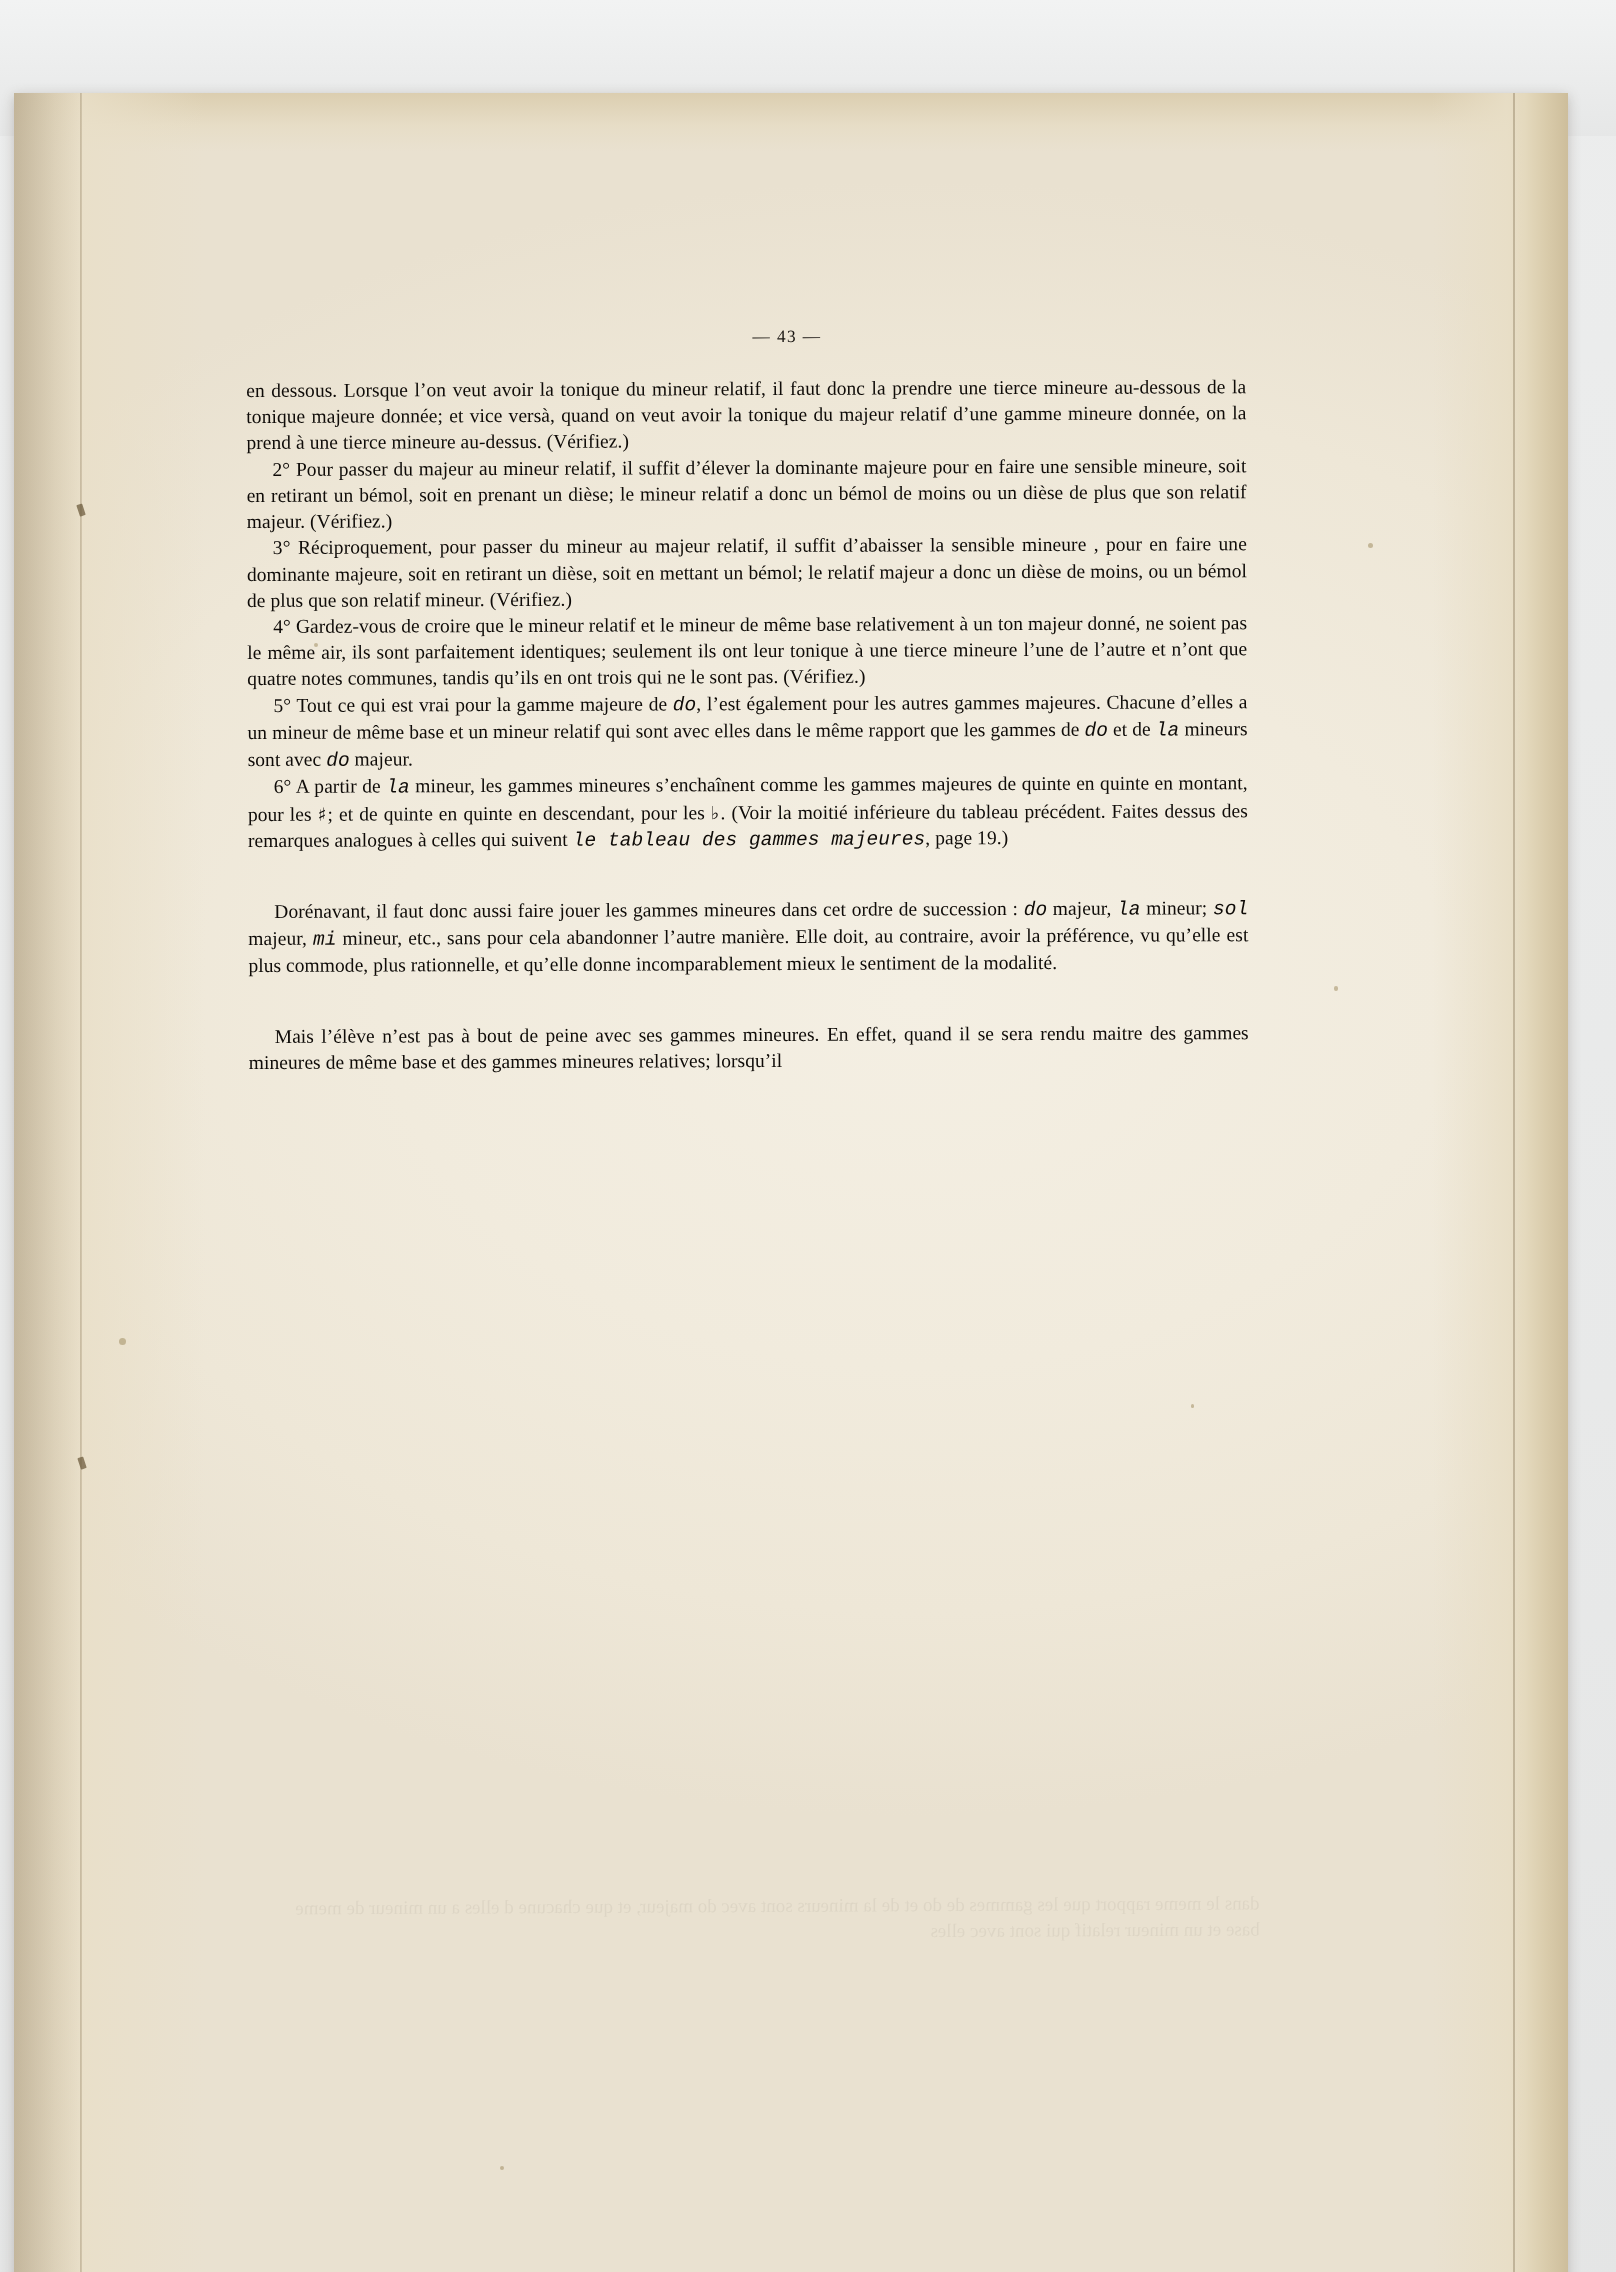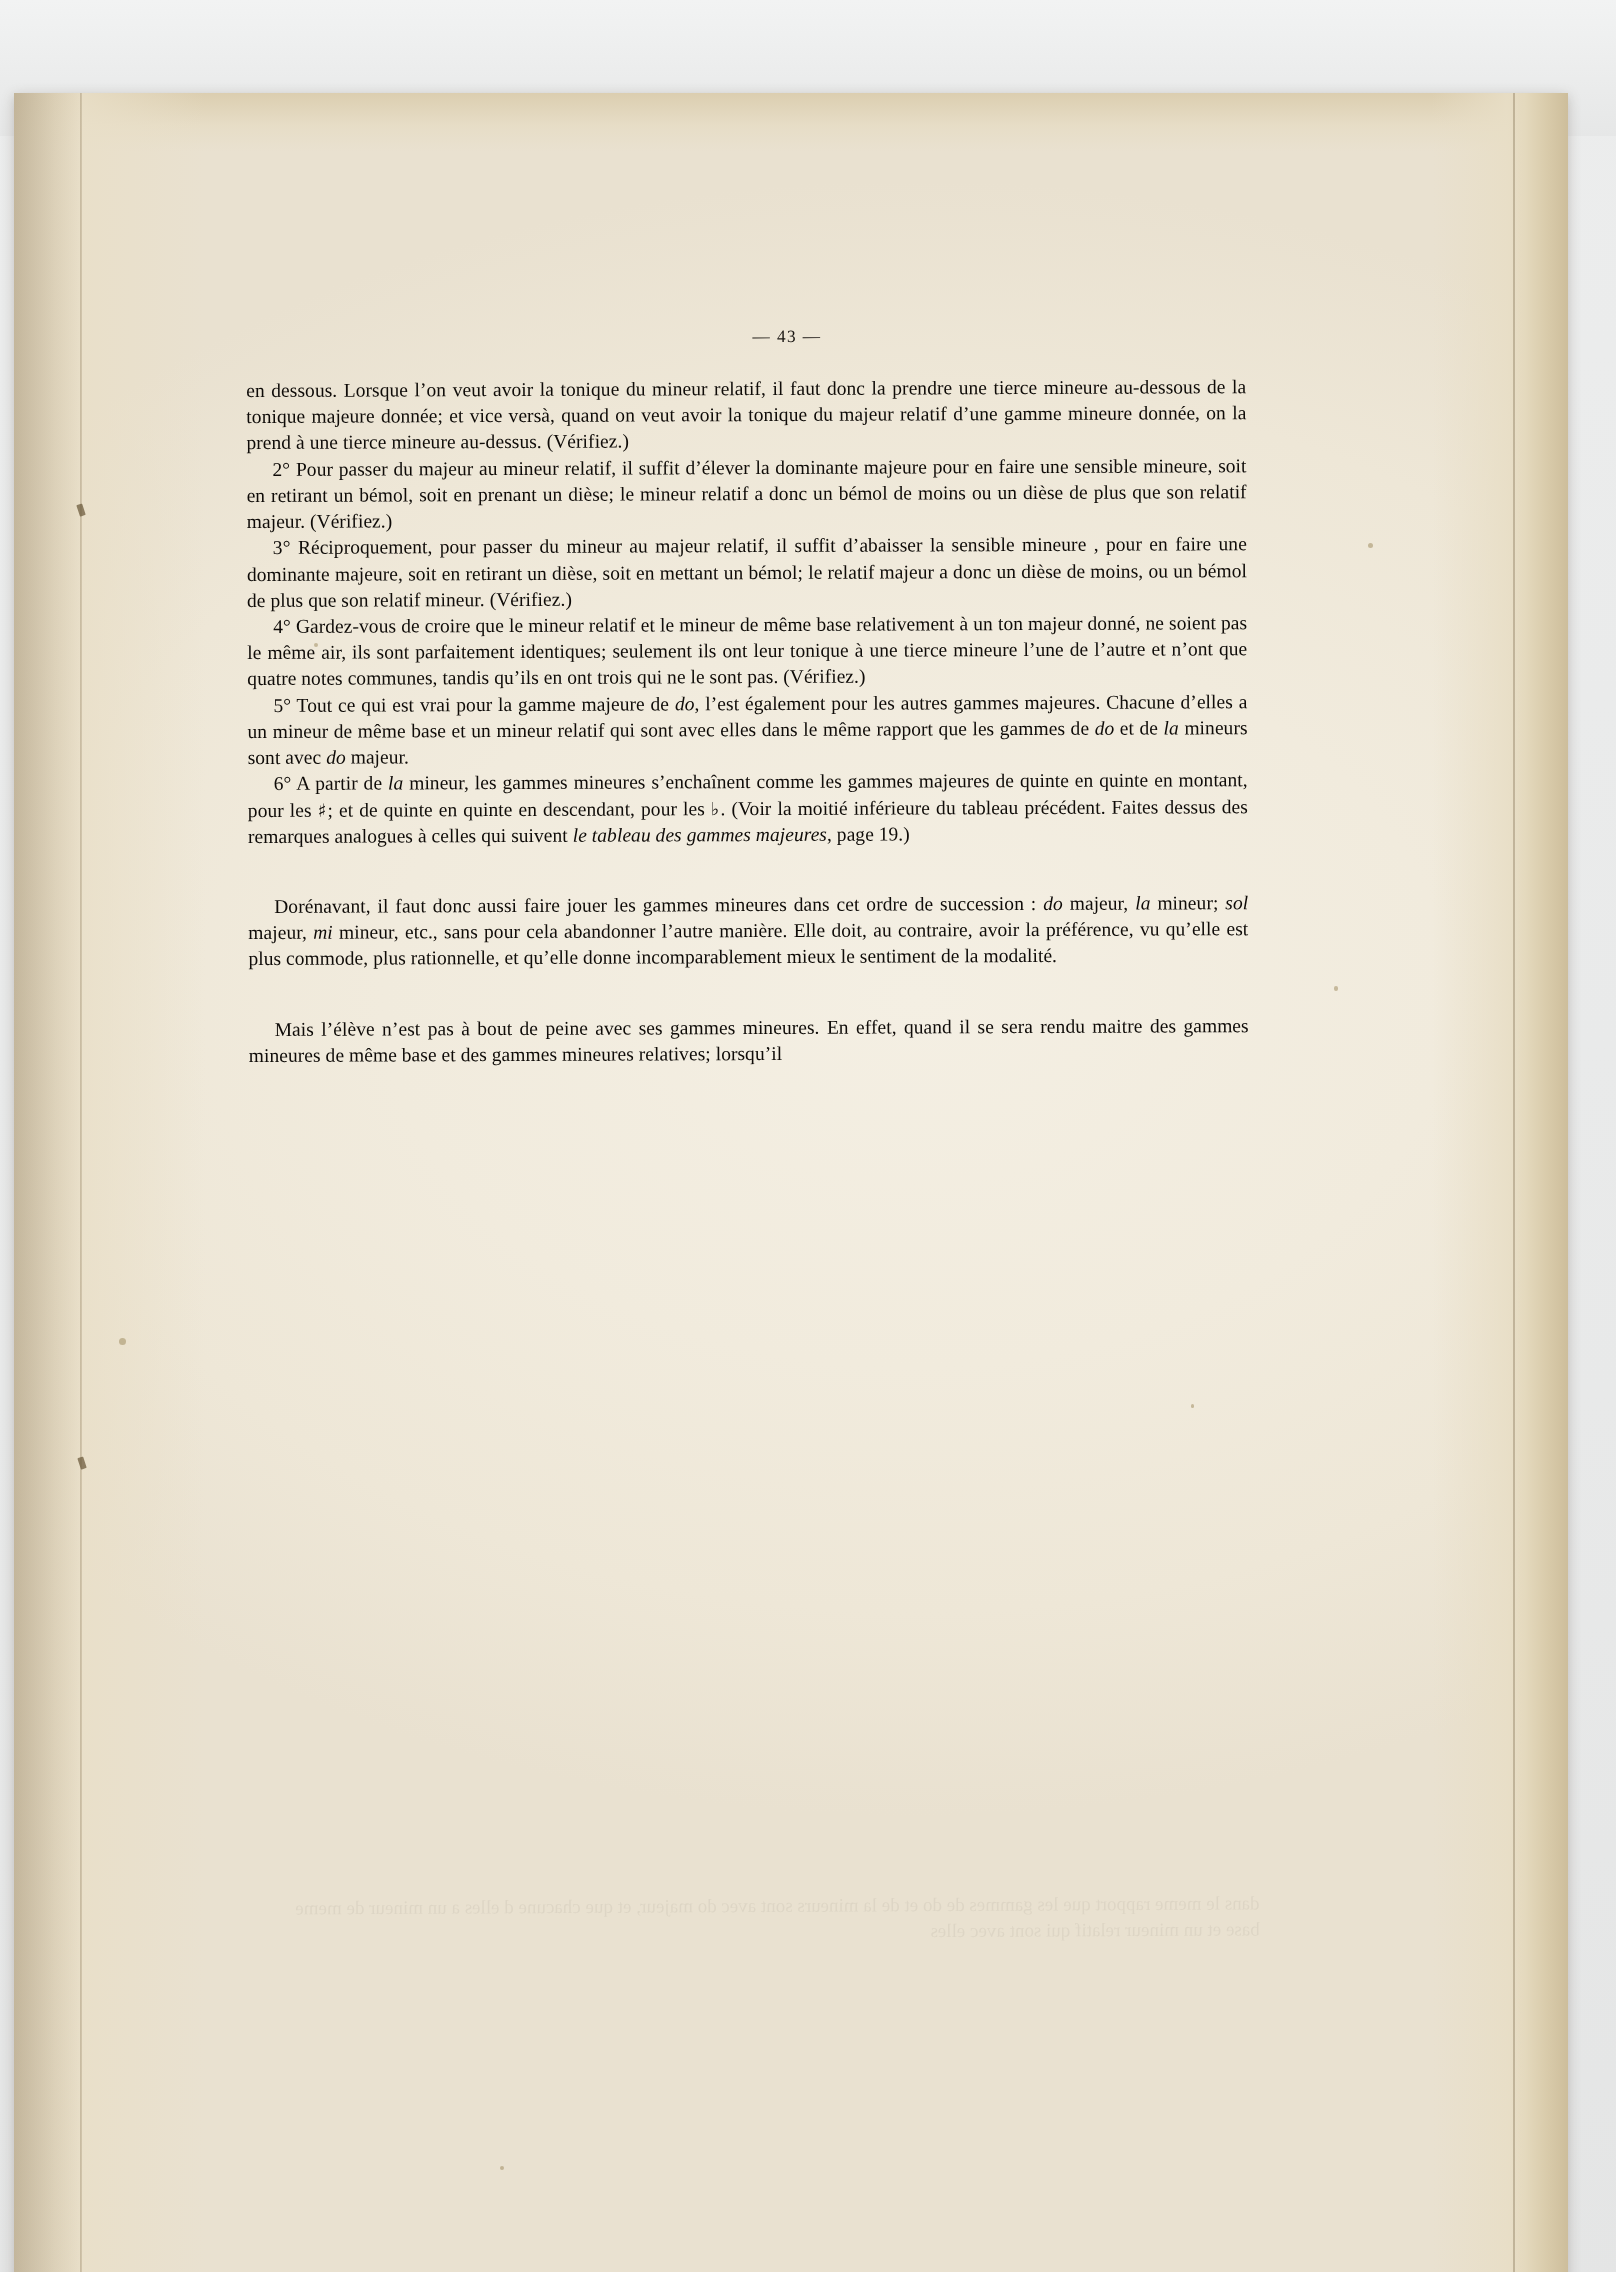--- a/index.html
+++ b/index.html
@@ -125,21 +125,21 @@
     line-height: 1.345;
     color: #15120f;
     text-align: justify;
     text-justify: inter-word;
     letter-spacing: 0.05px;
     -webkit-font-smoothing: none;
   }
   p.indent { text-indent: 26px; }
   p.gap-large { margin-top: 44px; }
 
-  em { font-style: italic; }
+  em { font-style: italic; font-family: Liberation Mono, monospace; }
 
   .music { font-family: "DejaVu Sans", sans-serif; font-size: 18px; }
 
   
   #textblock {
     transform: rotate(-0.22deg);
     transform-origin: left top;
     filter: contrast(1.06);
   }
 

